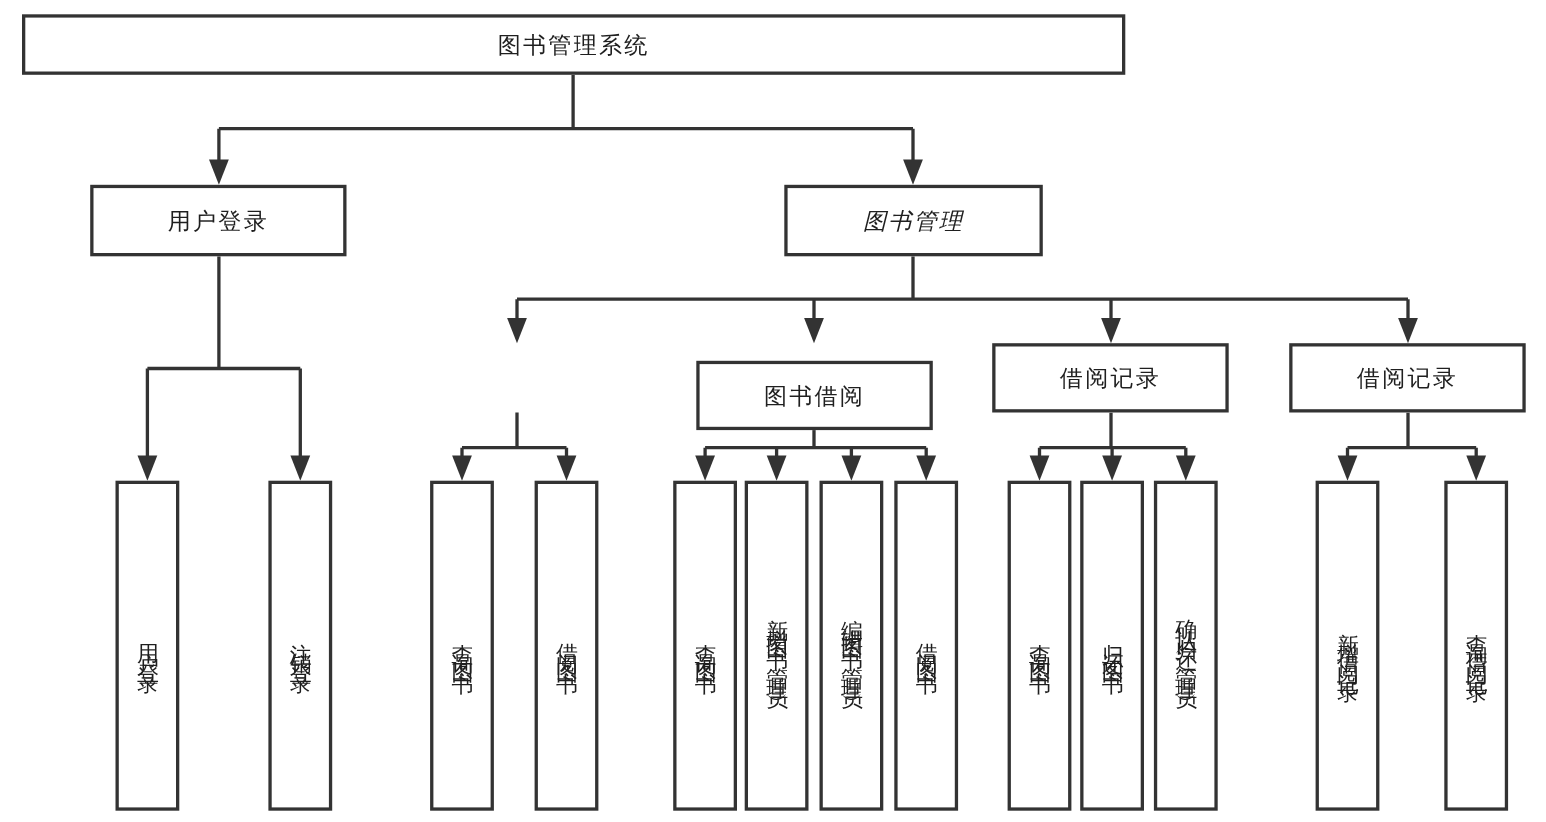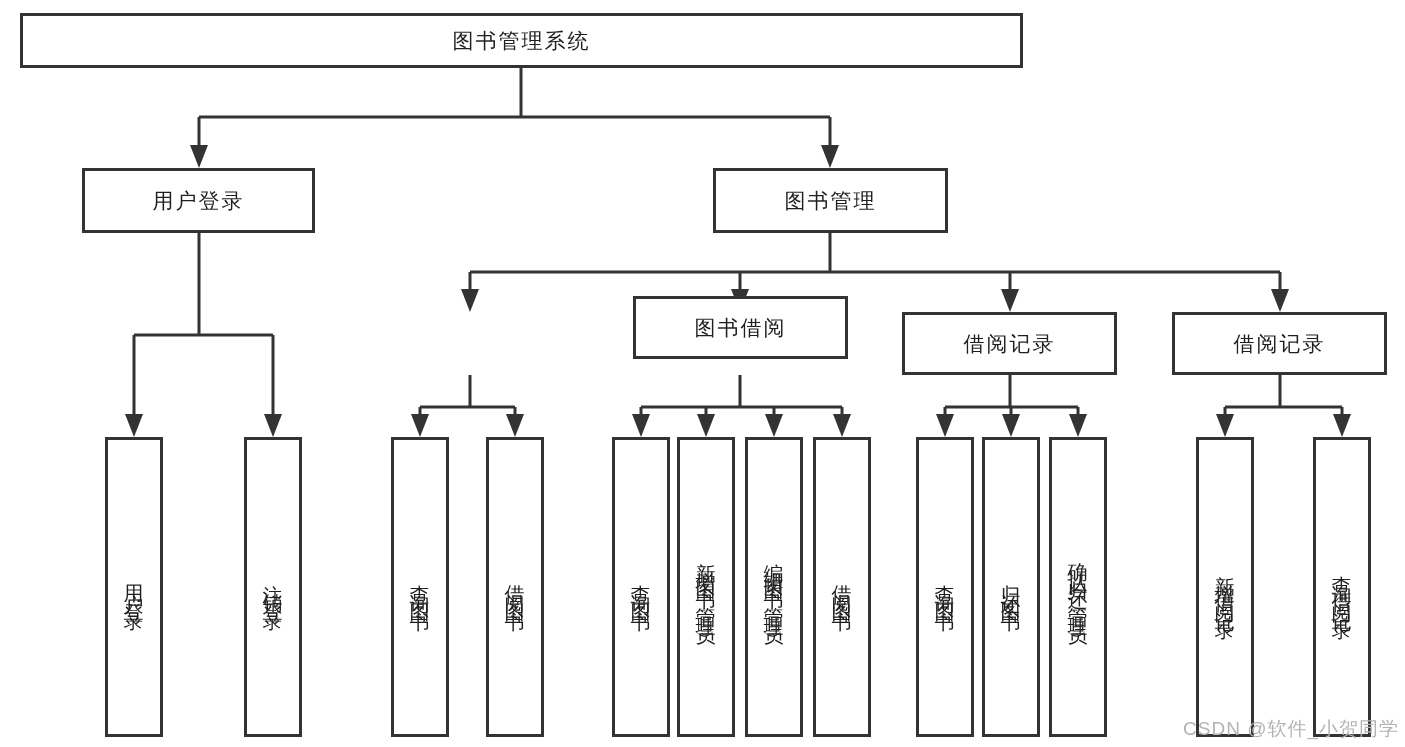--- a/index.html
+++ b/index.html
@@ -112,23 +112,23 @@
     <g>
       <path d="M1280,375 V407 M1225,407 H1342 M1225,407 V415 M1342,407 V415"></path>
       <polygon points="1216,414 1234,414 1225,437"></polygon>
       <polygon points="1333,414 1351,414 1342,437"></polygon>
     </g>
   </svg>
 
   <div class="node" style="left:20px; top:13px; width:1003px; height:55px;">图书管理系统</div>
 
   <div class="node" style="left:82px; top:168px; width:233px; height:65px;">用户登录</div>
-  <div class="node" style="left:713px; top:168px; width:235px; height:65px;">图书管理</div>
+  <div class="node" style="left:713px; top:168px; width:235px; height:65px;font-style:italic;">图书管理</div>
 
-  <div class="node" style="left:633px; top:296px; width:215px; height:63px;">图书借阅</div>
+  <div class="node" style="left:633px; top:328px; width:215px; height:63px;">图书借阅</div>
   <div class="node" style="left:902px; top:312px; width:215px; height:63px;">借阅记录</div>
   <div class="node" style="left:1172px; top:312px; width:215px; height:63px;font-family:Liberation Mono, monospace;">借阅记录</div>
 
   <div class="node leaf" style="left:105px; top:437px; width:58px; height:300px;">用户登录</div>
   <div class="node leaf" style="left:244px; top:437px; width:58px; height:300px;">注销登录</div>
 
   <div class="node leaf" style="left:391px; top:437px; width:58px; height:300px;">查询图书</div>
   <div class="node leaf" style="left:486px; top:437px; width:58px; height:300px;">借阅图书</div>
 
   <div class="node leaf" style="left:612px; top:437px; width:58px; height:300px;">查询图书</div>
@@ -136,14 +136,13 @@
   <div class="node leaf" style="left:745px; top:437px; width:58px; height:300px;">编辑图书（管理员）</div>
   <div class="node leaf" style="left:813px; top:437px; width:58px; height:300px;">借阅图书</div>
 
   <div class="node leaf" style="left:916px; top:437px; width:58px; height:300px;">查询图书</div>
   <div class="node leaf" style="left:982px; top:437px; width:58px; height:300px;">归还图书</div>
   <div class="node leaf" style="left:1049px; top:437px; width:58px; height:300px;">确认归还（管理员）</div>
 
   <div class="node leaf" style="left:1196px; top:437px; width:58px; height:300px;">新增借阅记录</div>
   <div class="node leaf" style="left:1313px; top:437px; width:58px; height:300px;">查询借阅记录</div>
 
-  <div class="watermark">CSDN @软件_小贺同学</div>
 </div>
 
 </body></html>

